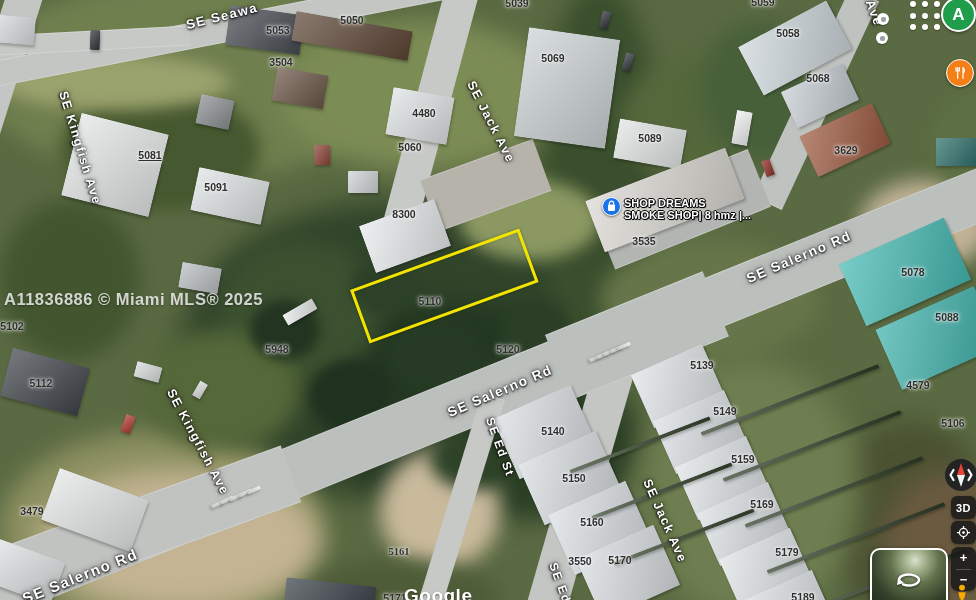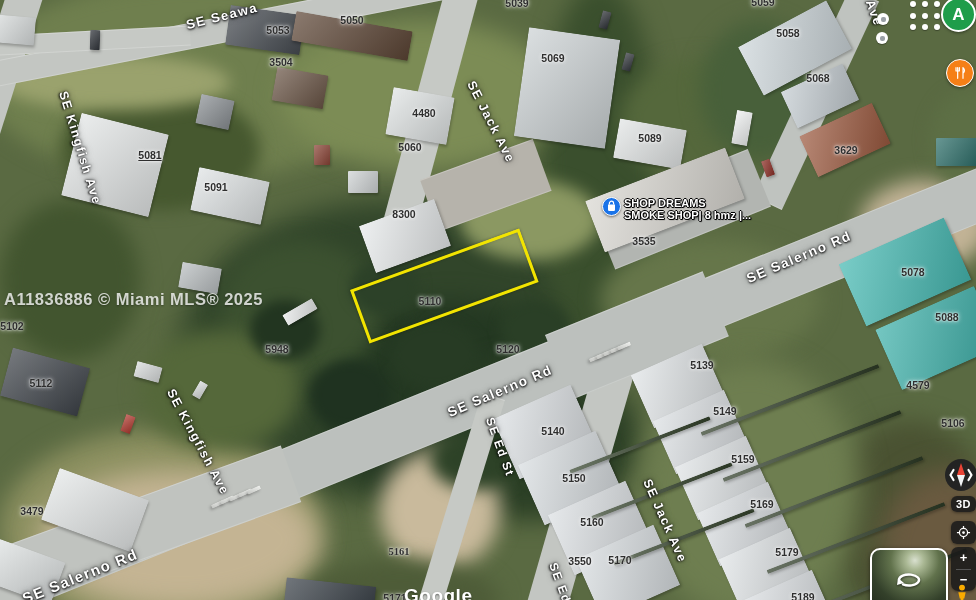--- a/index.html
+++ b/index.html
@@ -41,21 +41,21 @@
     background:#f57f17;border:1.5px solid #fff;display:flex;align-items:center;justify-content:center;
     box-shadow:0 1px 3px rgba(0,0,0,.4);cursor:pointer;}
   .poi-dot{position:absolute;z-index:20;width:12px;height:12px;border-radius:50%;background:#fff;
     box-shadow:0 1px 1px rgba(0,0,0,.3);display:flex;align-items:center;justify-content:center;}
   .poi-dot i{width:5px;height:5px;border-radius:2px;background:#9aa0a6;}
   
   .compass{position:absolute;left:944px;top:458px;z-index:30;width:34px;height:34px;cursor:pointer;}
   .ctl{position:absolute;z-index:30;width:25px;border:none;border-radius:6px;background:rgba(26,26,26,.88);
     color:#fff;display:flex;align-items:center;justify-content:center;cursor:pointer;
     box-shadow:0 1px 3px rgba(0,0,0,.4);padding:0;}
-  .btn3d{left:951px;top:496px;height:16px;font:bold 11px "Liberation Sans",sans-serif;letter-spacing:.5px;}
+  .btn3d{left:951px;top:496px;height:23px;font:bold 11px "Liberation Sans",sans-serif;letter-spacing:.5px;}
   .btnloc{left:951px;top:521px;height:23px;}
   .zoompill{position:absolute;left:951px;top:547px;z-index:30;width:25px;height:44px;border-radius:7px;
     background:rgba(26,26,26,.88);box-shadow:0 1px 3px rgba(0,0,0,.4);display:flex;flex-direction:column;
     align-items:center;justify-content:space-between;padding:2px 0;}
   .zoompill button{border:none;background:transparent;color:#fff;font:bold 13px "Liberation Sans",sans-serif;
     width:100%;height:18px;line-height:16px;cursor:pointer;padding:0;}
   .zdiv{width:15px;height:1px;background:#555;}
   .pegman{position:absolute;left:951px;top:583px;z-index:30;width:22px;height:20px;cursor:grab;}
   
   .sv-thumb{position:absolute;left:870px;top:548px;z-index:29;width:78px;height:62px;border-radius:10px;

